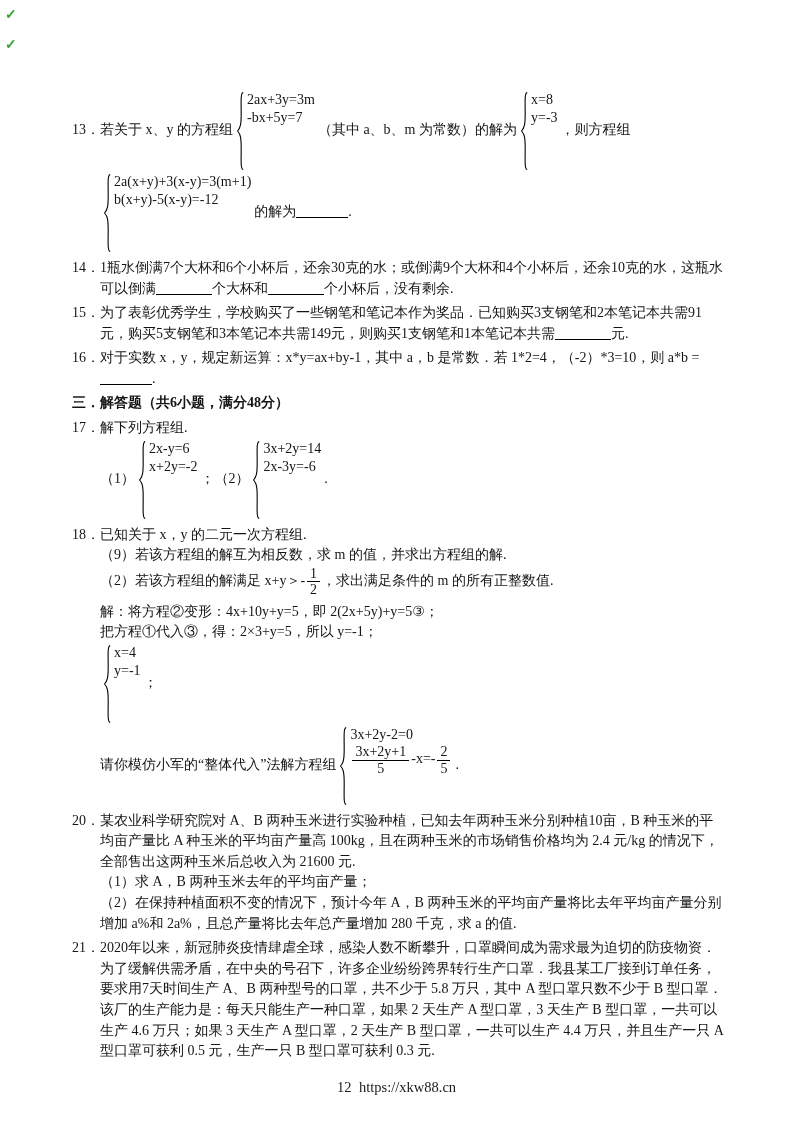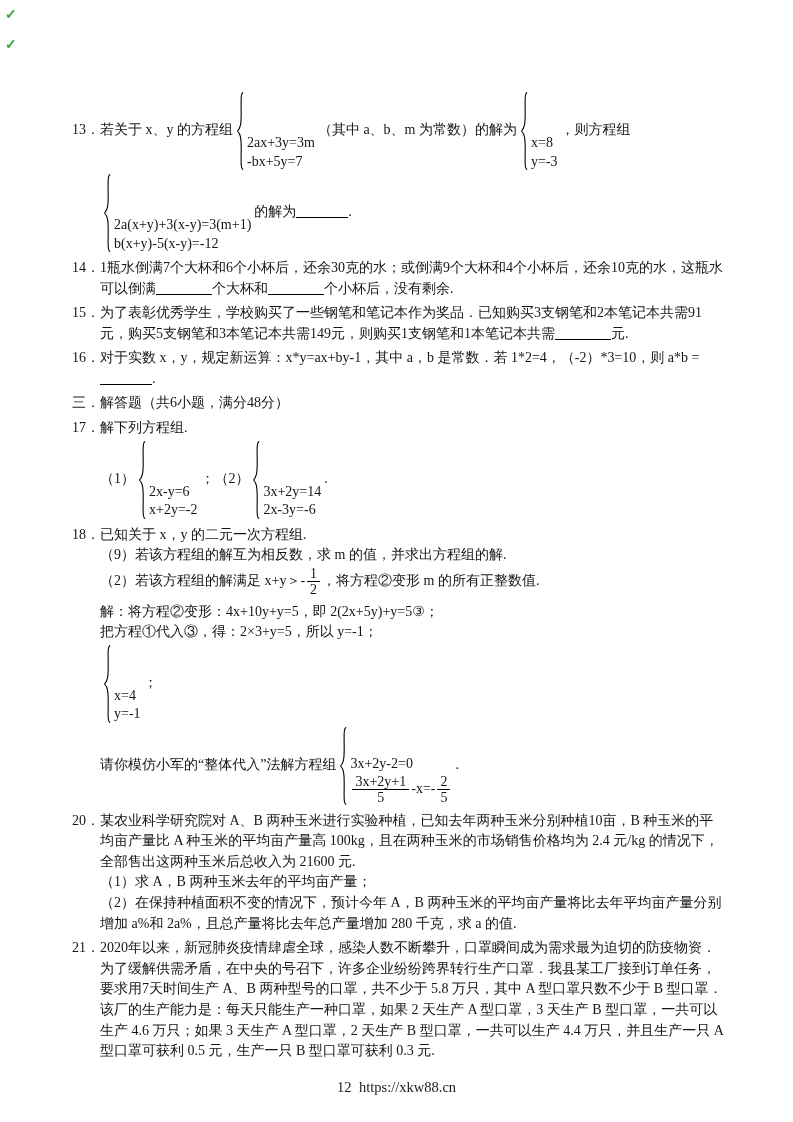--- a/index.html
+++ b/index.html
@@ -8,28 +8,28 @@
     font-family:"Liberation Serif","DejaVu Serif",serif;
     font-size:14px;color:#151515;
   }
   .page{position:absolute;inset:0;}
   .corner{position:absolute;left:5px;top:6px;display:flex;flex-direction:column;gap:13px;
           color:#3aa33a;font-size:14px;font-weight:bold;}
   .content{position:absolute;left:72px;top:90px;width:654px;}
   .problem{margin-bottom:4px;}
   .para{line-height:1.47;padding-left:28px;text-indent:-28px;}
   .para.sub{padding-left:28px;text-indent:0;}
-  .para.bold{font-weight:normal;padding-left:0;text-indent:0;margin:3px 0 2px 0;}
+  .para.bold{font-weight:bold;padding-left:0;text-indent:0;margin:3px 0 2px 0;}
   .run{white-space:normal;}
   .blank{display:inline-block;border-bottom:1px solid #000;height:0.95em;vertical-align:-2px;}
   .frac{display:inline-flex;flex-direction:column;align-items:center;vertical-align:middle;
         line-height:1.1;margin:0 2px;text-indent:0;}
   .frac .num{border-bottom:1px solid #000;padding:0 3px;}
   .frac .den{padding:0 3px;}
-  .sys{display:inline-flex;align-items:flex-end;vertical-align:middle;margin:1px 3px;text-indent:0;}
+  .sys{display:inline-flex;align-items:flex-start;vertical-align:middle;margin:1px 3px;text-indent:0;}
   .sys .brace{width:8px;min-height:2.2em;flex:none;align-self:stretch;}
   .sys .lines{display:flex;flex-direction:column;justify-content:center;padding-left:3px;}
   .sys .sline{line-height:1.32;white-space:nowrap;}
   .footer{position:absolute;bottom:26px;left:0;width:100%;text-align:center;font-size:14.5px;color:#1a1a1a;}
   .footer span{margin:0 2px;}
 </style>
 </head>
 <body>
 
 <div class="page">
@@ -97,21 +97,21 @@
               <span class="sline">2x-3y=-6</span>
             </span>
           </span><span class="run">.</span></div>
       </div>
       <div class="problem">
         <div class="para"><span class="run">18．已知关于 x，y 的二元一次方程组</span><span class="run">.</span></div>
         <div class="para sub"><span class="run">（9）若该方程组的解互为相反数，求 m 的值，并求出方程组的解.</span></div>
         <div class="para sub"><span class="run">（2）若该方程组的解满足 x+y＞-</span><span class="frac">
             <span class="num">1</span>
             <span class="den">2</span>
-          </span><span class="run">，将方程②变形 m 的所有正整数值.</span></div>
+          </span><span class="run">，求出满足条件的 m 的所有正整数值.</span></div>
       </div>
       <div class="problem">
         <div class="para sub"><span class="run">解：将方程②变形：4x+10y+y=5，即 2(2x+5y)+y=5③；</span></div>
         <div class="para sub"><span class="run">把方程①代入③，得：2×3+y=5，所以 y=-1；</span></div>
         <div class="para sub"><span class="sys">
             <svg viewBox="0 0 10 100" preserveAspectRatio="none" class="brace">
               <path d="M9 2 C5.5 2 6.5 14 6.5 28 C6.5 42 5.5 46 2 50 C5.5 54 6.5 58 6.5 72 C6.5 86 5.5 98 9 98" fill="none" stroke="#000" stroke-width="1.1" vector-effect="non-scaling-stroke"></path>
             </svg>
             <span class="lines">
               <span class="sline">x=4</span>

